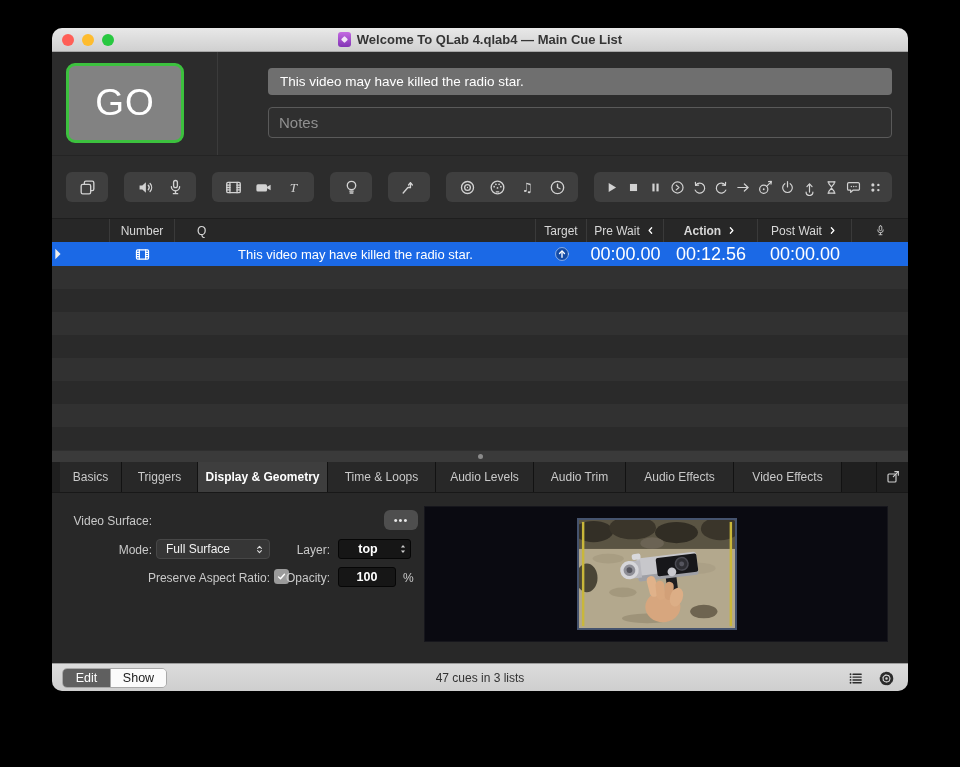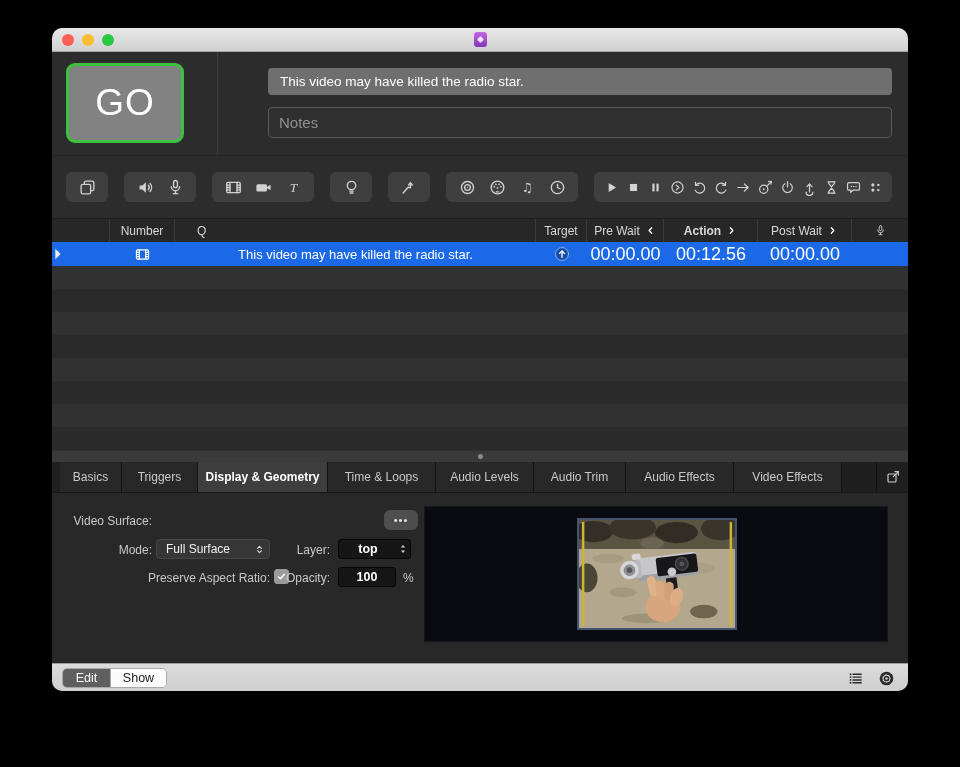--- a/index.html
+++ b/index.html
@@ -120,20 +120,21 @@
 <div class="window">
 
   <div class="titlebar">
     <div class="traffic">
       <span class="tl red"></span>
       <span class="tl yellow"></span>
       <span class="tl green"></span>
     </div>
     <div class="title-center">
       <span class="doc-icon"></span>
+      <span>Welcome To QLab 4.qlab4 — Main Cue List</span>
     </div>
   </div>
 
   <div class="header">
     <div class="go-btn">GO</div>
     <div class="header-fields">
       <input class="title-field" readonly="" value="This video may have killed the radio star." style="">
       <input class="notes-field" readonly="" placeholder="Notes" style="">
     </div>
   </div>
@@ -558,20 +559,21 @@
         </svg>
       </div>
     </div>
   </div>
 
   <div class="statusbar">
     <div class="segmented">
       <div class="seg edit">Edit</div>
       <div class="seg show">Show</div>
     </div>
+    <div class="status-text">47 cues in 3 lists</div>
     <div class="status-icons">
       <span class="icon">
           <svg viewBox="0 0 24 24" fill="none" stroke="currentColor" stroke-width="1.7" stroke-linecap="round" stroke-linejoin="round">
             <g fill="currentColor" stroke="none">
               <circle cx="5" cy="6" r="1.3"></circle>
               <circle cx="5" cy="10" r="1.3"></circle>
               <circle cx="5" cy="14" r="1.3"></circle>
               <circle cx="5" cy="18" r="1.3"></circle>
             </g>
             <path d="M8.5 6H20M8.5 10H20M8.5 14H20M8.5 18H20" stroke-width="2"></path>

